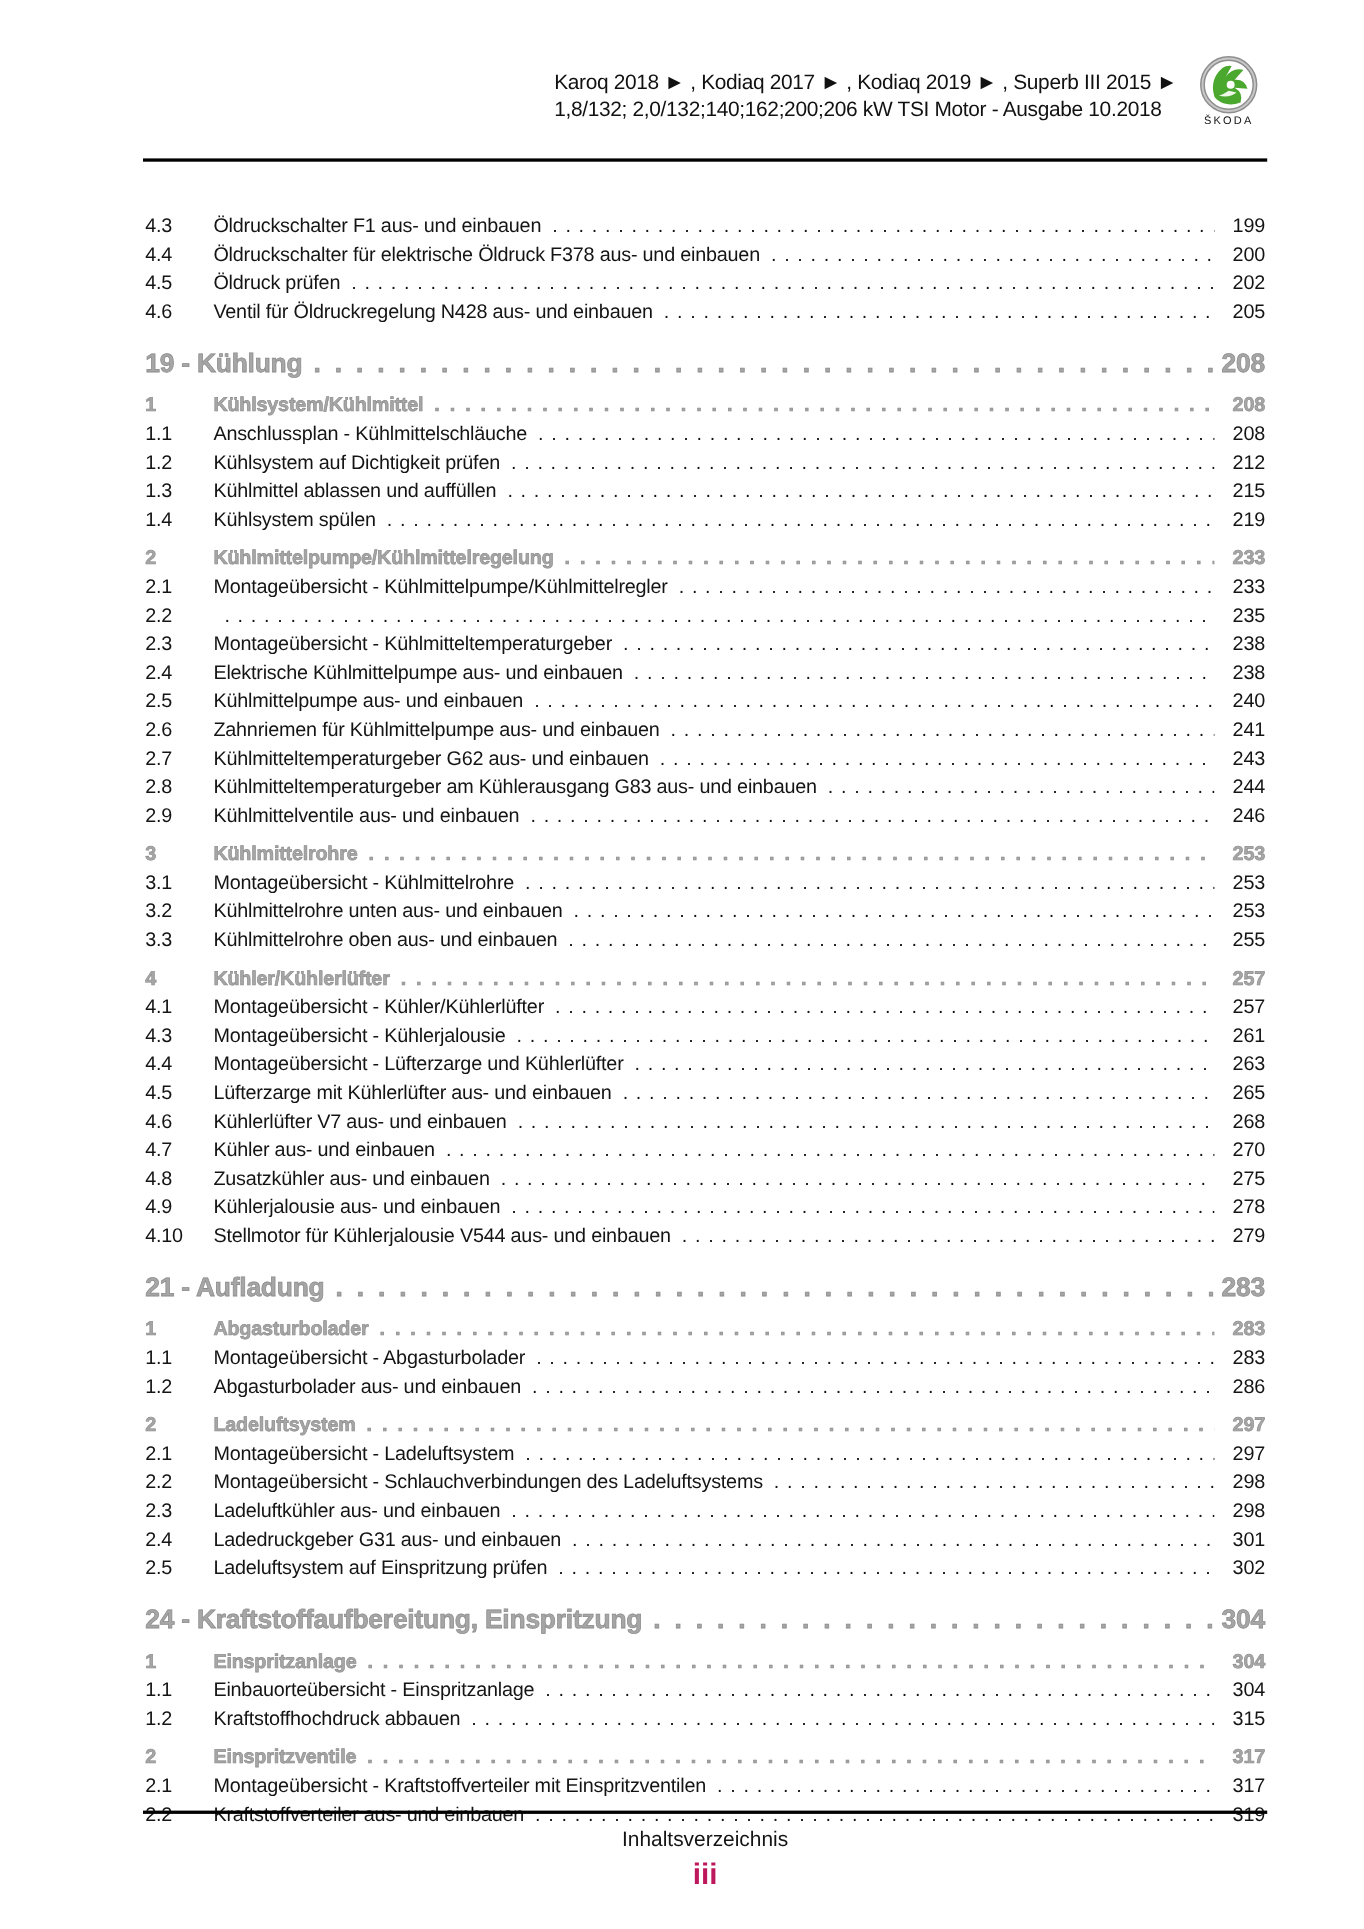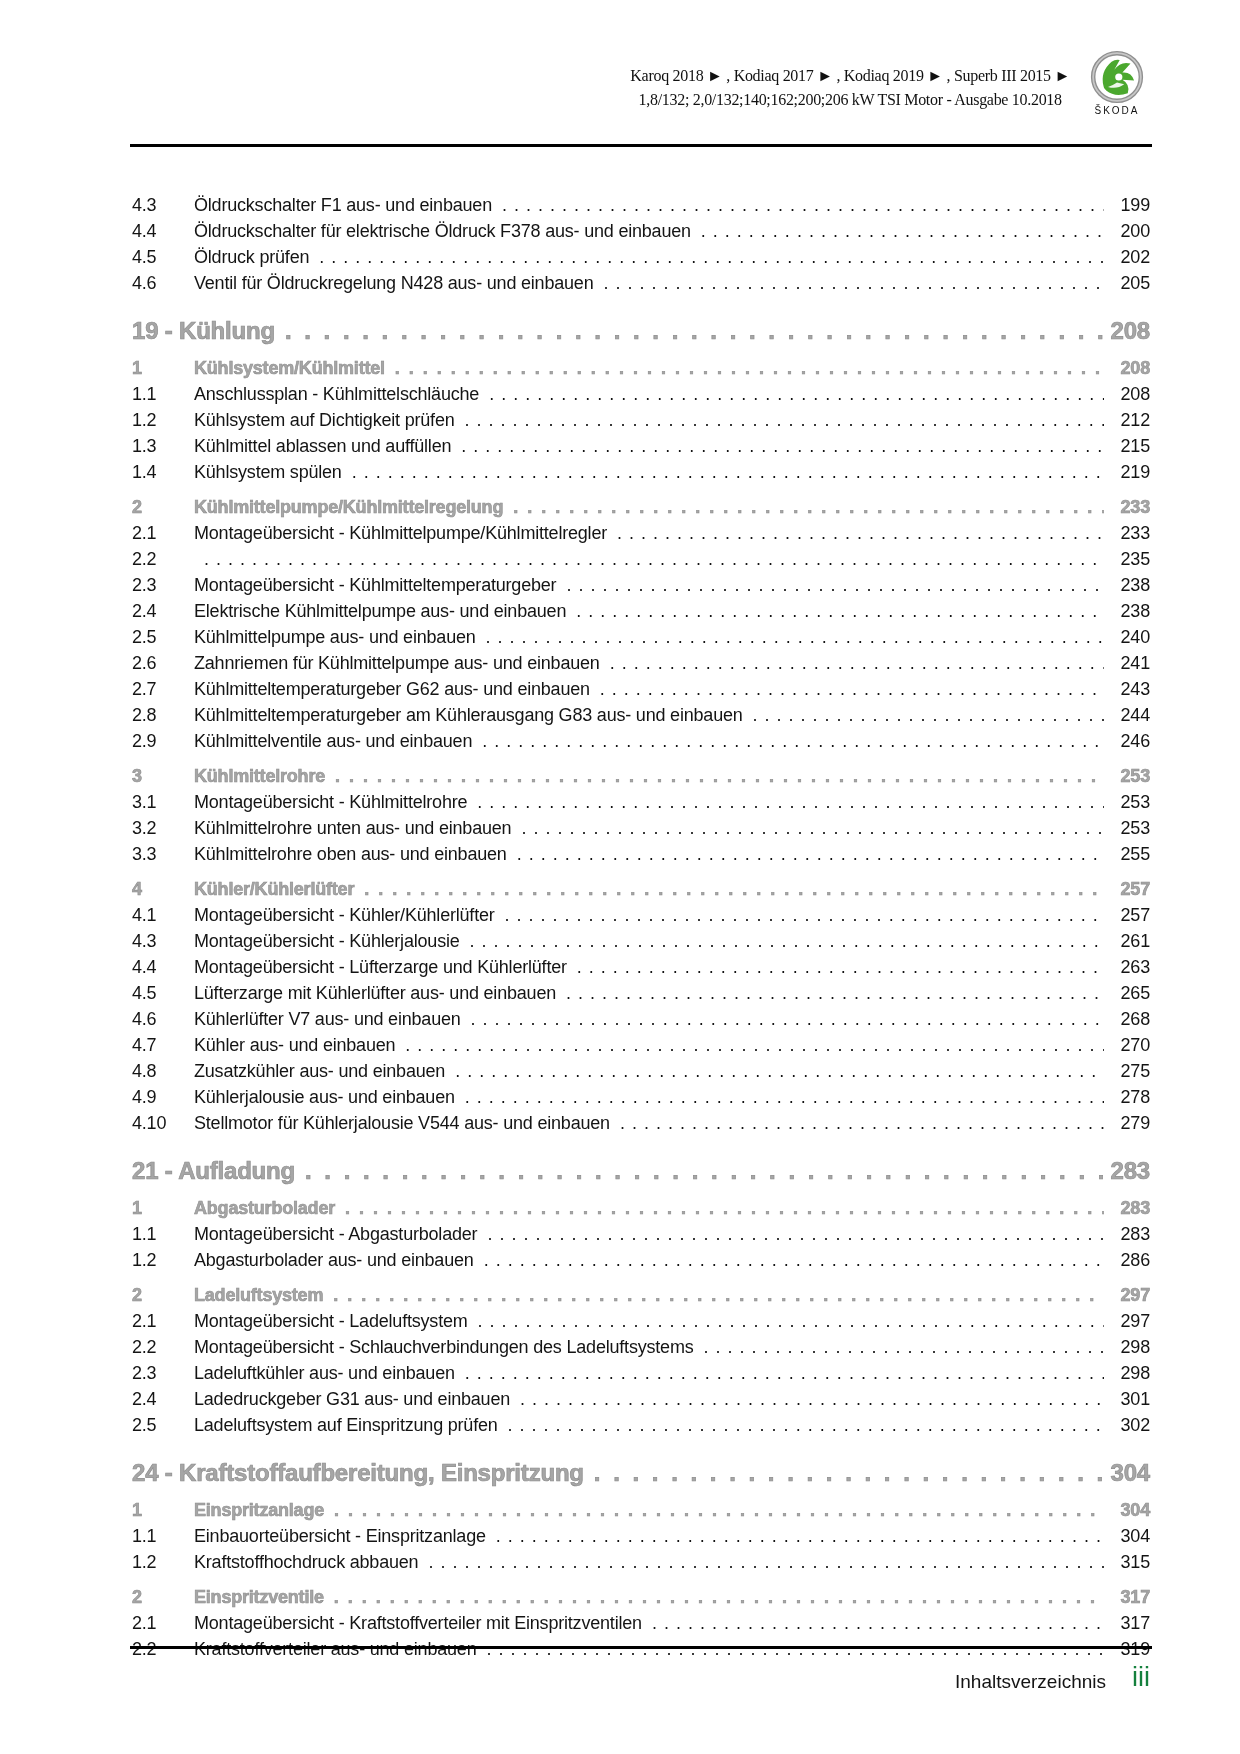--- a/index.html
+++ b/index.html
@@ -3,22 +3,22 @@
 <meta charset="utf-8">
 <style>
   html,body{margin:0;padding:0;background:#fff;}
   body{width:1240px;height:1754px;font-family:"Liberation Sans",sans-serif;color:#111;
        -webkit-font-smoothing:antialiased;}
   .page{position:relative;width:1240px;height:1754px;overflow:hidden;background:#fff;}
 
   
   .header{position:absolute;top:50px;left:132px;right:92px;display:flex;
           justify-content:flex-end;align-items:flex-end;gap:16px;}
-  .header-text{text-align:center;font-size:16px;line-height:24px;letter-spacing:-0.3px;
-               padding-bottom:4px;white-space:nowrap;font-family:Liberation Serif, serif;}
+  .header-text{text-align:left;font-size:19px;line-height:24px;letter-spacing:-0.3px;
+               padding-bottom:4px;white-space:nowrap;}
   .logo{display:flex;flex-direction:column;align-items:center;width:62px;flex:0 0 auto;}
   .logo svg{display:block;}
   .logo-word{font-size:10px;font-weight:normal;letter-spacing:2px;margin-top:1px;color:#111;}
   .header-rule{position:absolute;top:144px;left:130px;right:88px;height:3px;background:#000;}
 
   
   .toc{position:absolute;top:156px;left:132px;right:90px;margin-top:36px;}
   .row{display:flex;align-items:baseline;font-size:18px;line-height:26px;letter-spacing:-0.2px;}
   .row .num{flex:0 0 62px;}
   .row .title{flex:0 1 auto;white-space:nowrap;}
@@ -31,23 +31,23 @@
   .row.section{font-weight:bold;margin-top:9px;color:#a6a6a6;
                -webkit-text-stroke:0.6px #8d8d8d;}
   .row.chapter{font-size:24px;line-height:30px;font-weight:bold;margin-top:20px;margin-bottom:8px;
                color:#a6a6a6;justify-content:center;-webkit-text-stroke:0.7px #8d8d8d;}
   .row.chapter .leader::after{letter-spacing:3px;}
   .row.section .leader::after{letter-spacing:2px;}
 
   
   .footer-rule{position:absolute;top:1646px;left:130px;right:88px;height:3px;background:#000;}
   .footer{position:absolute;top:1662px;left:132px;right:90px;display:flex;
-          justify-content:flex-end;align-items:flex-end;gap:26px;}
+          justify-content:flex-end;align-items:center;gap:5px;flex-direction:column;}
   .footer-label{font-size:19px;color:#141414;}
-  .footer-page{font-size:27px;font-weight:normal;color:#15803d;}
+  .footer-page{font-size:27px;font-weight:bold;color:#be185d;}
 </style>
 </head>
 <body>
 
 <div class="page">
 
   <div class="header">
     <div class="header-text">
       <div>Karoq 2018 ► , Kodiaq 2017 ► , Kodiaq 2019 ► , Superb III 2015 ►</div>
       <div>1,8/132; 2,0/132;140;162;200;206 kW TSI Motor - Ausgabe 10.2018</div>

